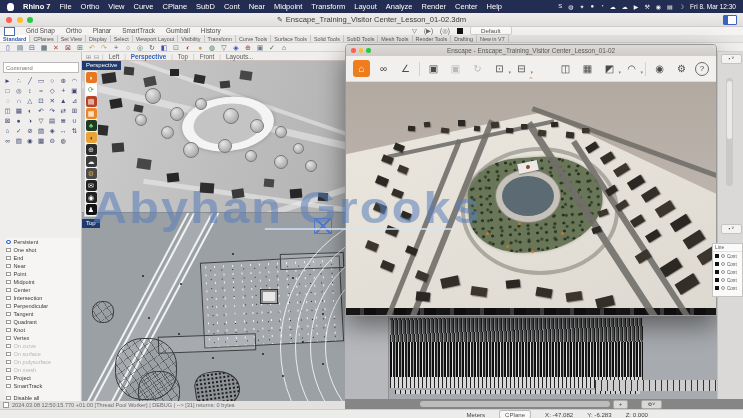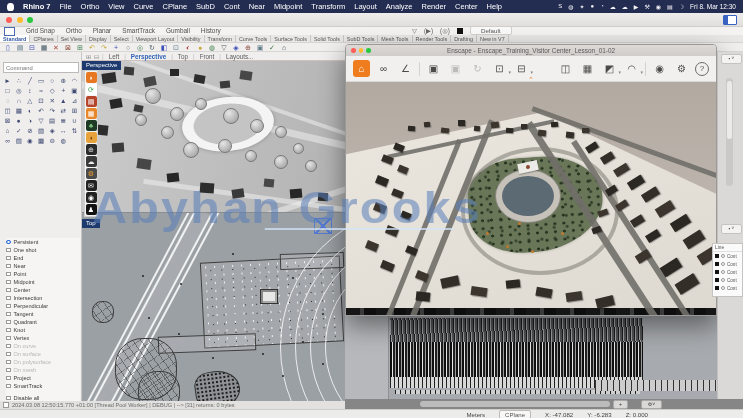--- a/index.html
+++ b/index.html
@@ -200,20 +200,24 @@
       </span>
     <span>Fri 8. Mar 12:30</span>
   </span>
 </div>
 
 <div class="titlebar">
   <span class="lights">
     <span class="light" style="background:#ff5f57"></span>
     <span class="light" style="background:#febc2e"></span>
     <span class="light" style="background:#28c840"></span>
+  </span>
+  <span class="title-text">
+    <span style="font-size:7px;">✎</span>
+    <span>Enscape_Training_Visitor Center_Lesson_01-02.3dm</span>
   </span>
   <span class="panel-toggle"></span>
 </div>
 
 <div class="togglesbar">
   <span class="toggle-chk"></span>
   <span class="toggles-items" id="toggle-items">
       <span>Grid Snap</span>
       <span>Ortho</span>
       <span>Planar</span>

